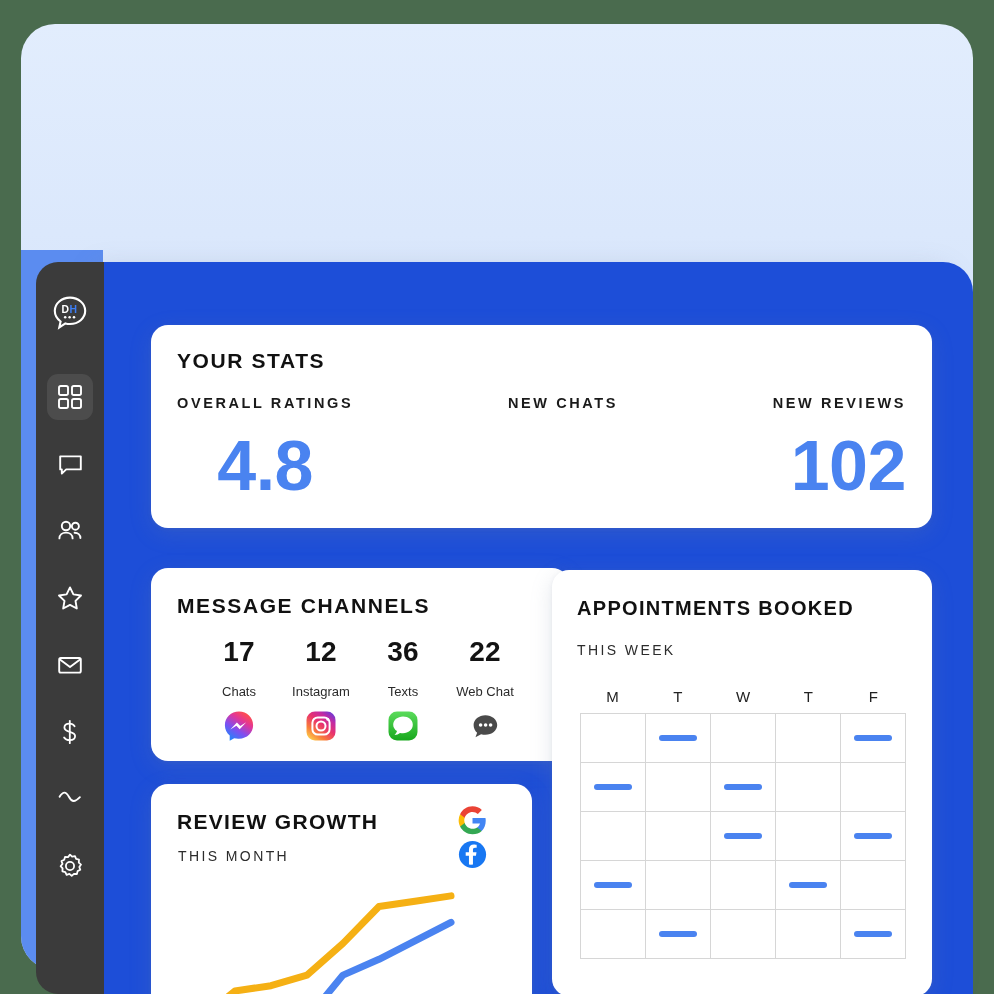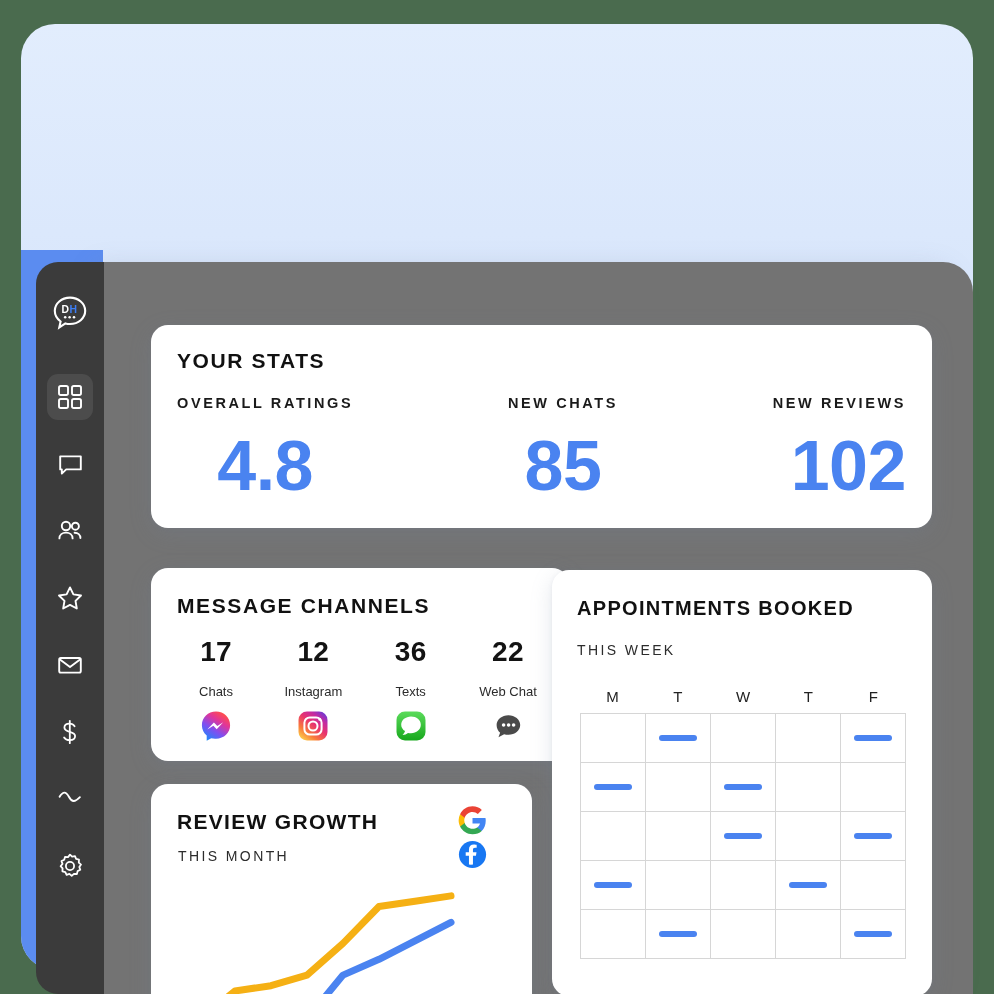--- a/index.html
+++ b/index.html
@@ -69,21 +69,21 @@
   .nav-slot.logo { margin-bottom: 38px; cursor: pointer; }
   .nav-slot.active { background: #4c4c4c; }
 
   
   #content-panel {
     position: absolute;
     left: 104px;
     top: 262px;
     width: 869px;
     height: 732px;
-    background: #737373;
+    background: #1d4ed8;
     border-top-right-radius: 30px;
     border-top-left-radius: 0px;
     box-shadow: -14px 0 26px -6px rgba(120,135,160,0.26);
     overflow: hidden;
     z-index: 5;
   }
 
   .card {
     position: absolute;
     background: #ffffff;
@@ -148,21 +148,21 @@
     position: absolute;
     left: 26px;
     top: 26px;
   }
   .channels-row {
     position: absolute;
     left: 24px;
     top: 68px;
     right: 20px;
     display: flex;
-    justify-content: space-between;
+    justify-content: center;
   }
   .channel { text-align: center; width: 82px; }
   .channel-count {
     font-size: 28px;
     font-weight: bold;
     color: #131313;
     letter-spacing: 0.3px;
   }
   .channel-name {
     font-size: 13px;
@@ -352,21 +352,20 @@
 
   <div class="card" id="card-your-stats">
     <h2 class="card-title">YOUR STATS</h2>
     <div class="stats-row">
       <div class="stat-block">
         <div class="stat-label">OVERALL RATINGS</div>
         <div class="stat-value">4.8</div>
       </div>
       <div class="stat-block">
         <div class="stat-label">NEW CHATS</div>
-        <div class="stat-value">85</div>
       </div>
       <div class="stat-block">
         <div class="stat-label">NEW REVIEWS</div>
         <div class="stat-value">102</div>
       </div>
     </div>
   </div>
 
   <div class="card" id="card-message-channels">
     <h2 class="card-title">MESSAGE CHANNELS</h2>

